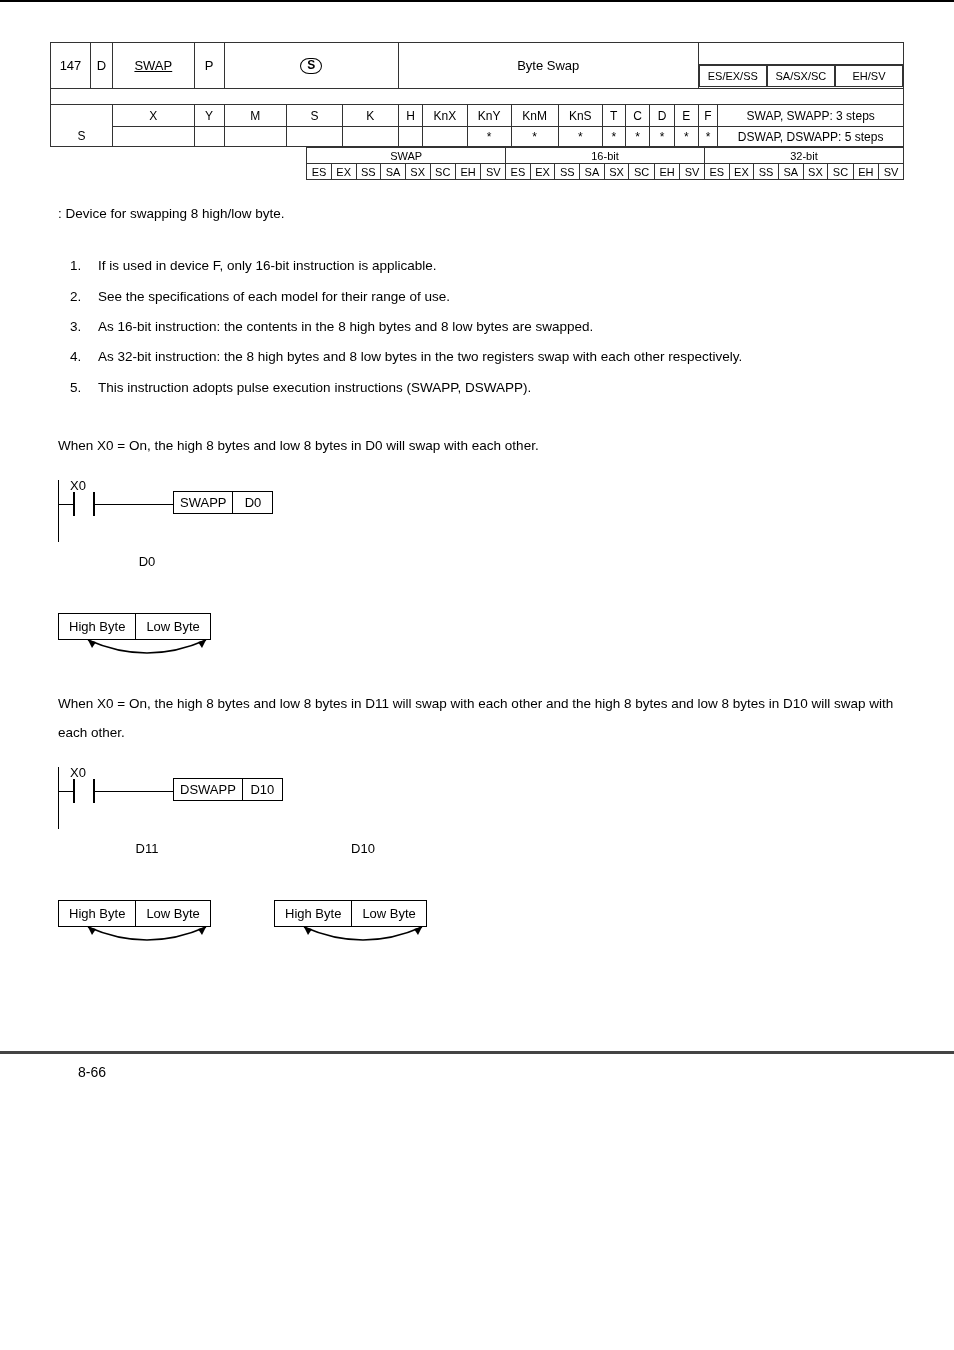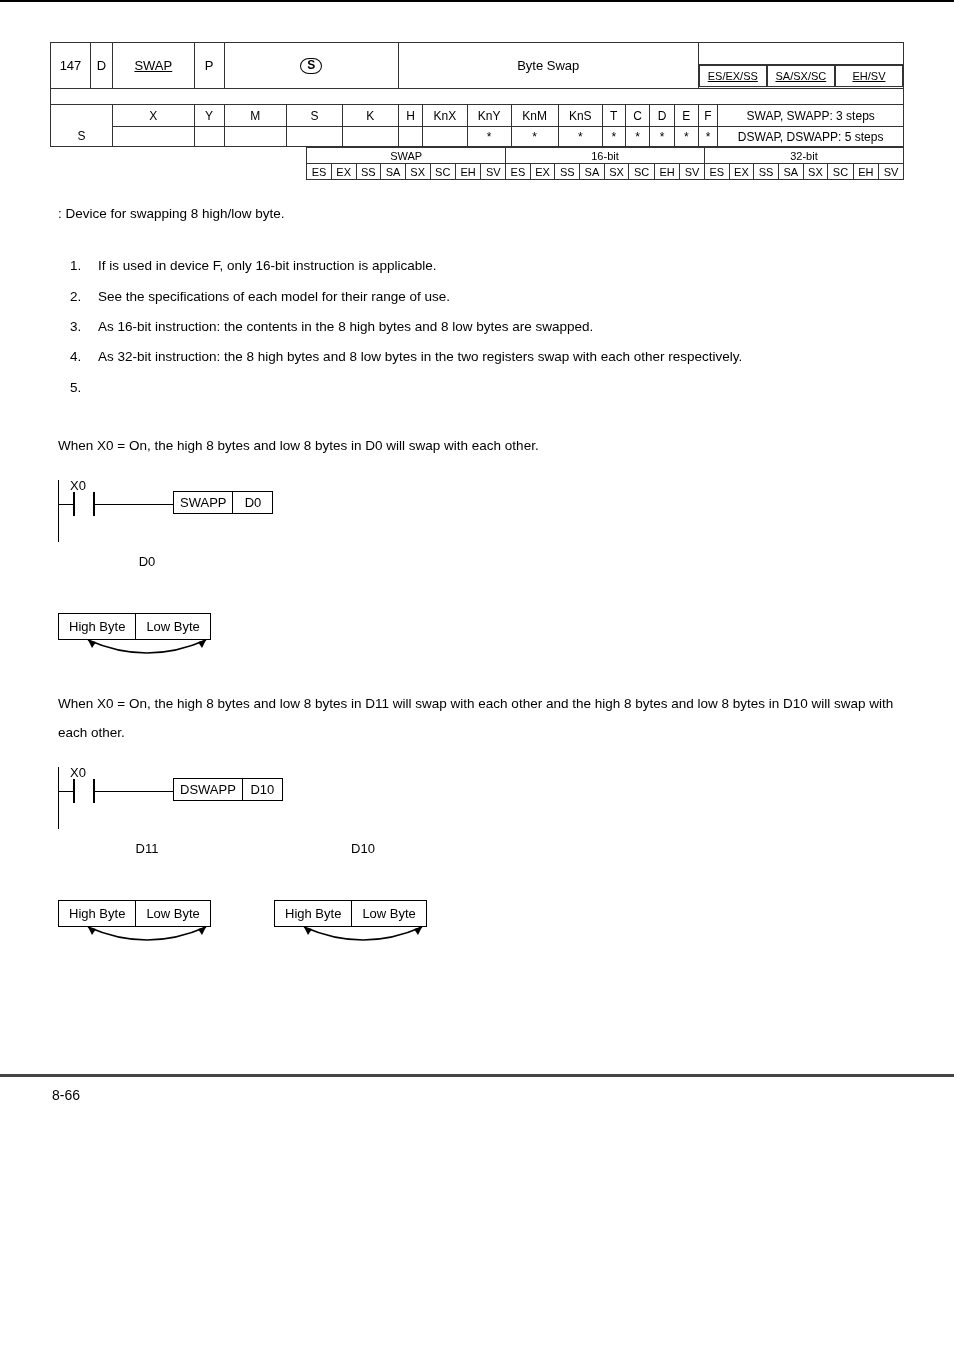--- a/index.html
+++ b/index.html
@@ -25,21 +25,21 @@
     padding: 2px 4px;
     font-size: 13px;
   }
   .hdr-row td { height: 46px; }
   .opnum { width: 40px; margin-left: 36px; }
   .dcell { width: 22px; }
   .name { width: 68px; text-decoration: underline; }
   .pcell { width: 30px; }
   .typecell { width: 145px; }
   .desc { width: 250px; text-align: left; padding-left: 8px; }
-  .models-inner { display: flex; justify-content: space-around; text-decoration: underline; }
+  .models-inner { display: flex; justify-content: space-around; }
   .models-inner span { border: 1px solid #333; flex: 1; padding: 4px 2px; text-align: center; font-size: 11px; }
   .spacer-row td { height: 16px; border-left:1px solid #333; border-right:1px solid #333; border-top:none; border-bottom:none;}
   .cols-row td, .cols-row th { font-size: 12px; height: 22px; }
   .compact td { font-size: 12px; height: 20px; }
   .steps { text-align:left; padding-left:8px; }
   .pulse-table { width: 100%; }
   .pulse-table td { border: 1px solid #333; font-size: 11px; text-align:center; padding: 1px 2px; height: 16px;}
   .body-text { margin: 20px 8px; line-height: 2.1; font-size: 13.5px; }
   .ol-list { margin: 24px 0; padding-left: 20px; line-height: 2.1; font-size: 13.5px;}
   .ol-list .row { display:flex; margin-bottom: 2px;}
@@ -56,22 +56,22 @@
   .inst-box div { padding: 3px 6px; border-left: 1.5px solid #000; font-size: 13px; min-width: 40px; text-align:center;}
   .inst-box div:first-child { border-left: none; }
   .byte-label-top { text-align:center; font-size: 13px; margin-bottom: 2px; }
   .byte-box { display:flex; border:1.5px solid #000; width: fit-content; margin-top: 44px; }
   .byte-box div { padding: 5px 10px; font-size:13px; }
   .byte-box div:first-child { border-right: 1.5px solid #000; }
   .swap-arrow-svg { display:block; margin-top:-2px;}
   .diag-row { display:flex; gap: 38px; }
   .footer {
     border-top: 3px solid #444;
-    margin-top: 103px;
-    padding: 10px 52px;
+    margin-top: 80px;
+    padding: 10px 78px;
     font-size: 14px;
   }
   .dollar-icon { display:inline-block; border:1.5px solid #000; border-radius: 50%/60%; width: 22px; height: 16px; line-height: 13px; font-weight: bold; font-size: 12px;}
 </style>
 </head>
 <body>
 
 <div class="page">
 
 <table class="main-table">
@@ -186,20 +186,21 @@
   <div class="row">
         <span class="num">3.</span>
         <span>As 16-bit instruction: the contents in the 8 high bytes and 8 low bytes are swapped.</span>
       </div>
   <div class="row">
         <span class="num">4.</span>
         <span>As 32-bit instruction: the 8 high bytes and 8 low bytes in the two registers swap with each other respectively.</span>
       </div>
   <div class="row">
         <span class="num">5.</span>
+        <span>This instruction adopts pulse execution instructions (SWAPP, DSWAPP).</span>
       </div>
 </div>
 
 <p class="body-text" style="margin-top:30px;">When X0 = On, the high 8 bytes and low 8 bytes in D0 will swap with each other.</p>
 
 <div class="ladder-wrap">
   <span class="xlabel">X0</span>
   <div class="rung">
     <div class="rung-hline" style="left:0; width:14px;"></div>
     <div class="contact"></div>

